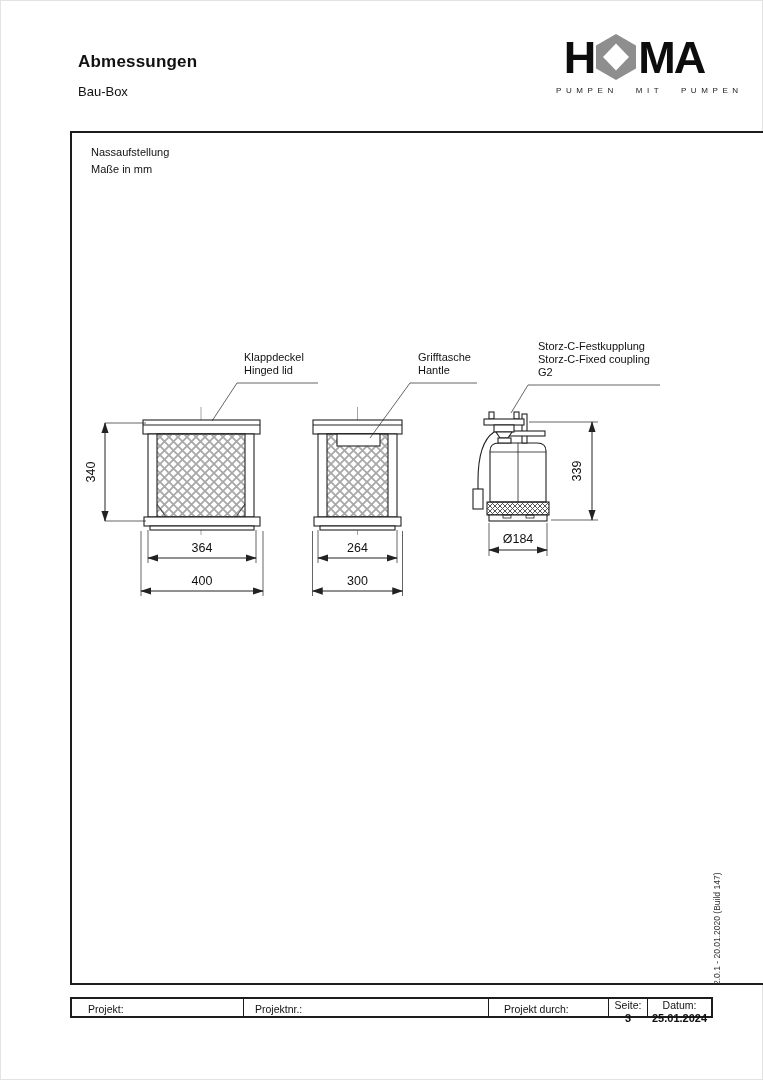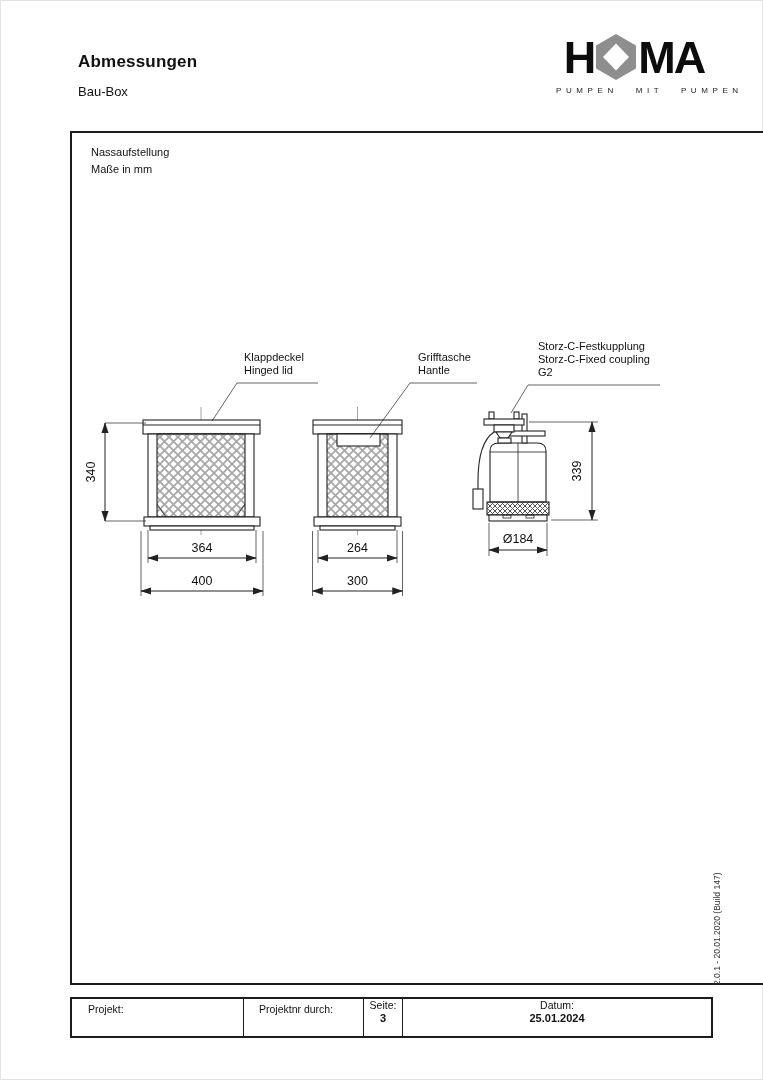--- a/index.html
+++ b/index.html
@@ -62,21 +62,21 @@
   
   .version {
     position: absolute; left: 712px; top: 850px;
     height: 135px; width: 12px;
     writing-mode: vertical-rl; transform: rotate(180deg);
     font-size: 8.5px; color: #333; white-space: nowrap;
   }
   
   .footer {
     position: absolute; left: 70px; top: 997px;
-    width: 643px; height: 41px;
+    width: 643px; height: 21px;
     border: 2px solid #1c1c1c; background: #fff;
     display: flex;
   }
   .cell { height: 100%; border-right: 1.5px solid #1c1c1c; font-size: 10.5px; }
   .cell:last-child { border-right: none; }
   .c1 { width: 172px; padding: 4px 0 0 16px; }
   .c2 { width: 245px; padding: 4px 0 0 11px; }
   .c3 { width: 120px; padding: 4px 0 0 15px; }
   .c4 { width: 39px; }
   .c5 { flex: 1; }
@@ -222,22 +222,25 @@
       </g>
     </svg>
   </div>
 
   <div class="version">2.0.1 - 20.01.2020 (Build 147)</div>
 
   <div class="footer">
     <div class="cell c1">
       <span>Projekt:</span>
     </div>
+    <div class="cell c2">
+      <span>Projektnr.:</span>
+    </div>
     <div class="cell c3">
-      <span>Projektnr durch:</span>
+      <span>Projekt durch:</span>
     </div>
     <div class="cell c4">
       <span>Seite:</span>
       <span class="val">3</span>
     </div>
     <div class="cell c5">
       <span>Datum:</span>
       <span class="val">25.01.2024</span>
     </div>
   </div>

